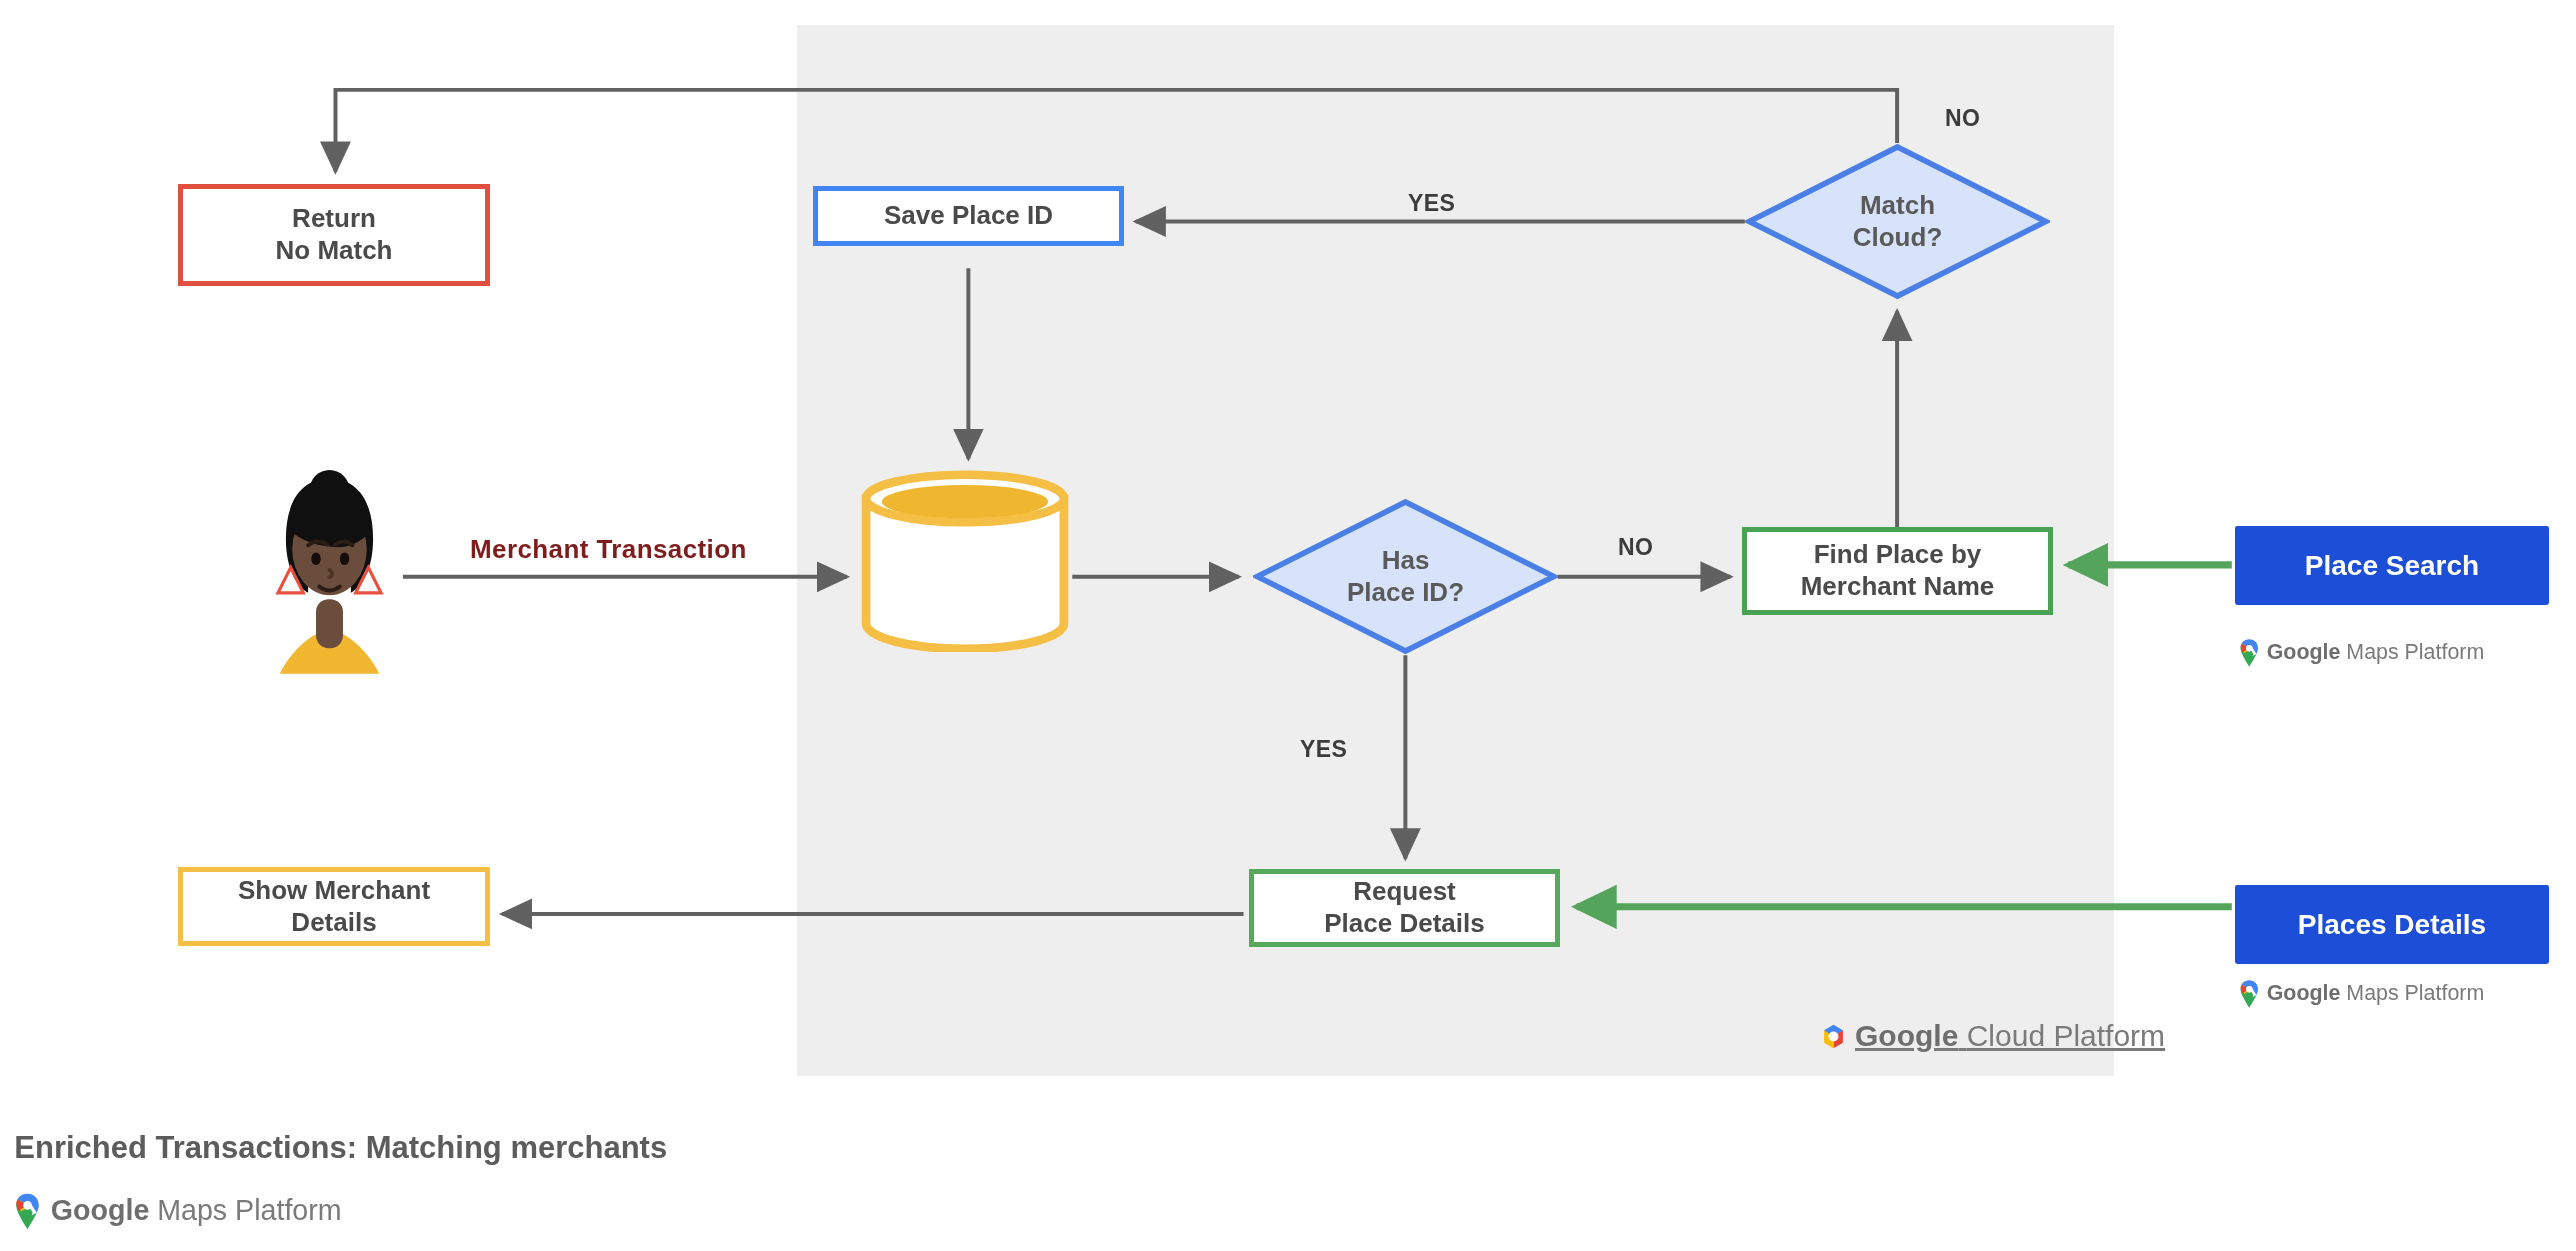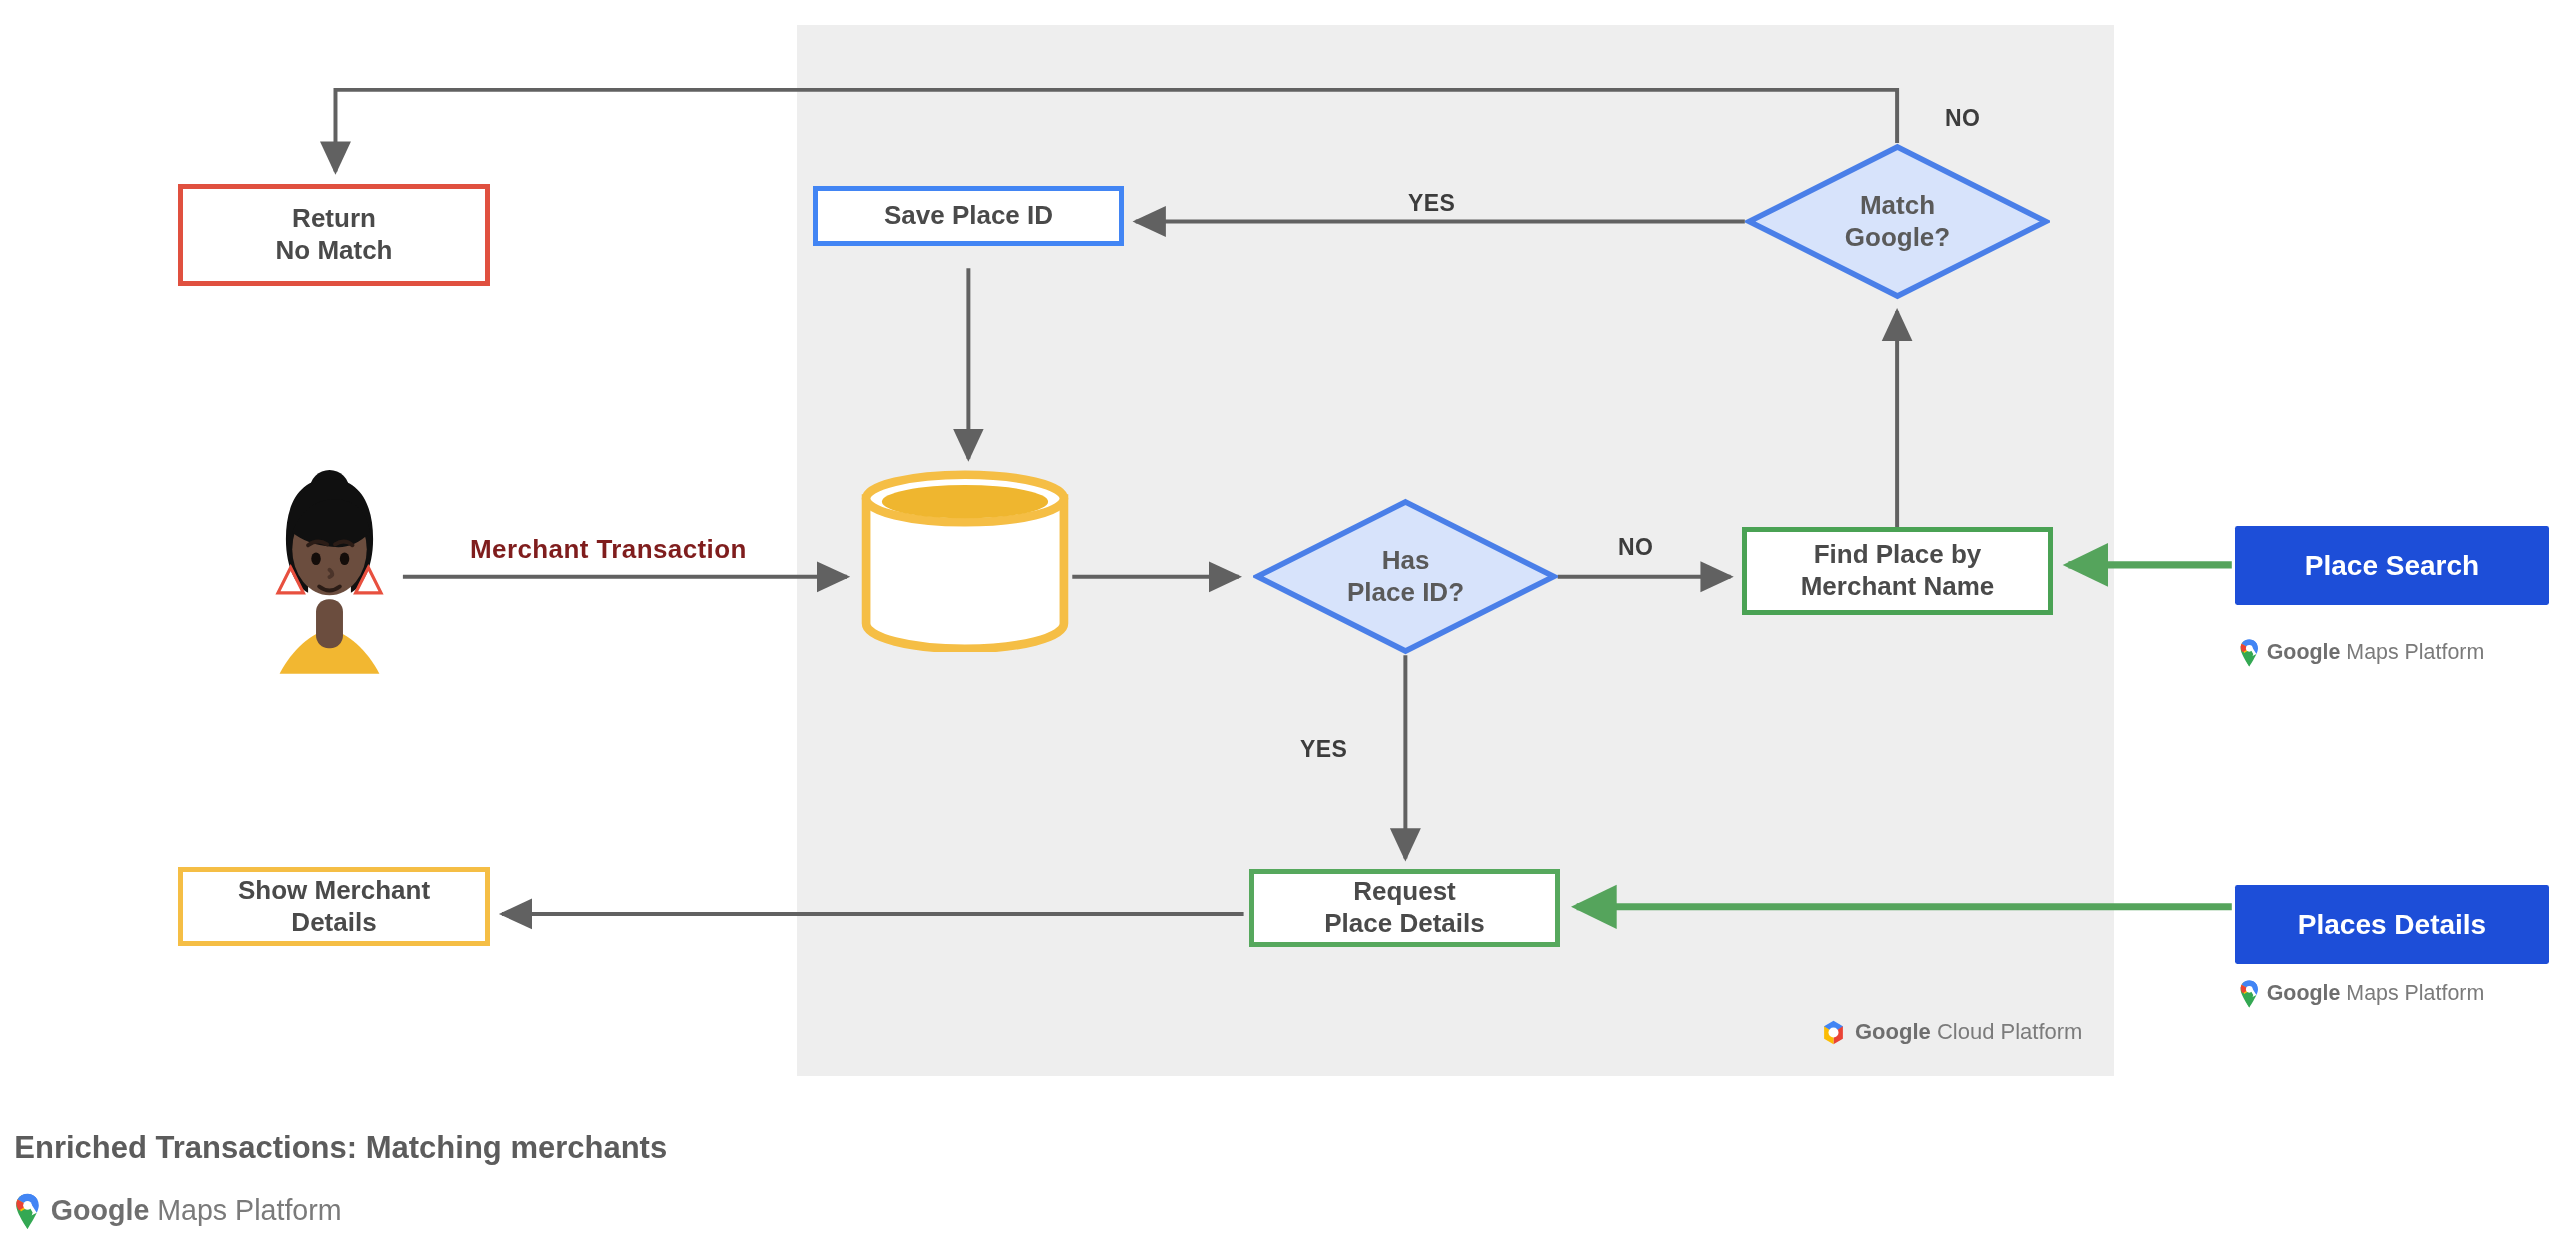--- a/index.html
+++ b/index.html
@@ -103,21 +103,21 @@
     font-size:21.4px;color:#7A7A7A;font-weight:400;white-space:nowrap;
   }
   .gmp-logo .gmp-text b{color:#6E6E6E;font-weight:700;}
   #logo-place-search{left:2239px;top:638px;}
   #logo-places-details{left:2239px;top:979px;}
   #logo-footer{left:14.3px;top:1192px;}
   #logo-footer .gmp-text{font-size:28.6px;}
   #logo-footer{gap:9.5px;}
 
   #logo-gcp{position:absolute;left:1820px;top:1019px;display:flex;align-items:center;gap:8px;}
-  #logo-gcp .gcp-text{font-size:22px;color:#7B7B7B;white-space:nowrap;}
+  #logo-gcp .gcp-text{font-size:30px;color:#7B7B7B;white-space:nowrap;text-decoration:underline;}
   #logo-gcp .gcp-text b{font-weight:700;color:#6E6E6E;}
 
   
   #caption{
     position:absolute;left:14.3px;top:1130px;
     font-size:31px;font-weight:700;color:#5C5C5C;
   }
 </style>
 </head>
 <body>
@@ -192,21 +192,21 @@
 </div>
 <div class="chip" id="chip-places-details">
   <span>Places Details</span>
 </div>
 
 <div class="diamond-wrap" id="dia-match-found">
   <svg width="305" height="157" viewBox="0 0 384 198">
     <polygon points="192,5 379,99 192,193 5,99" fill="#D7E3FB" stroke="#4A7FE8" stroke-width="7"></polygon>
   </svg>
   <div class="diamond-text">Match
-Google?</div>
+Cloud?</div>
 </div>
 
 <div class="diamond-wrap" id="dia-has-place-id">
   <svg width="305" height="157" viewBox="0 0 384 198">
     <polygon points="192,5 379,99 192,193 5,99" fill="#D7E3FB" stroke="#4A7FE8" stroke-width="7"></polygon>
   </svg>
   <div class="diamond-text">Has
 Place ID?</div>
 </div>
 

